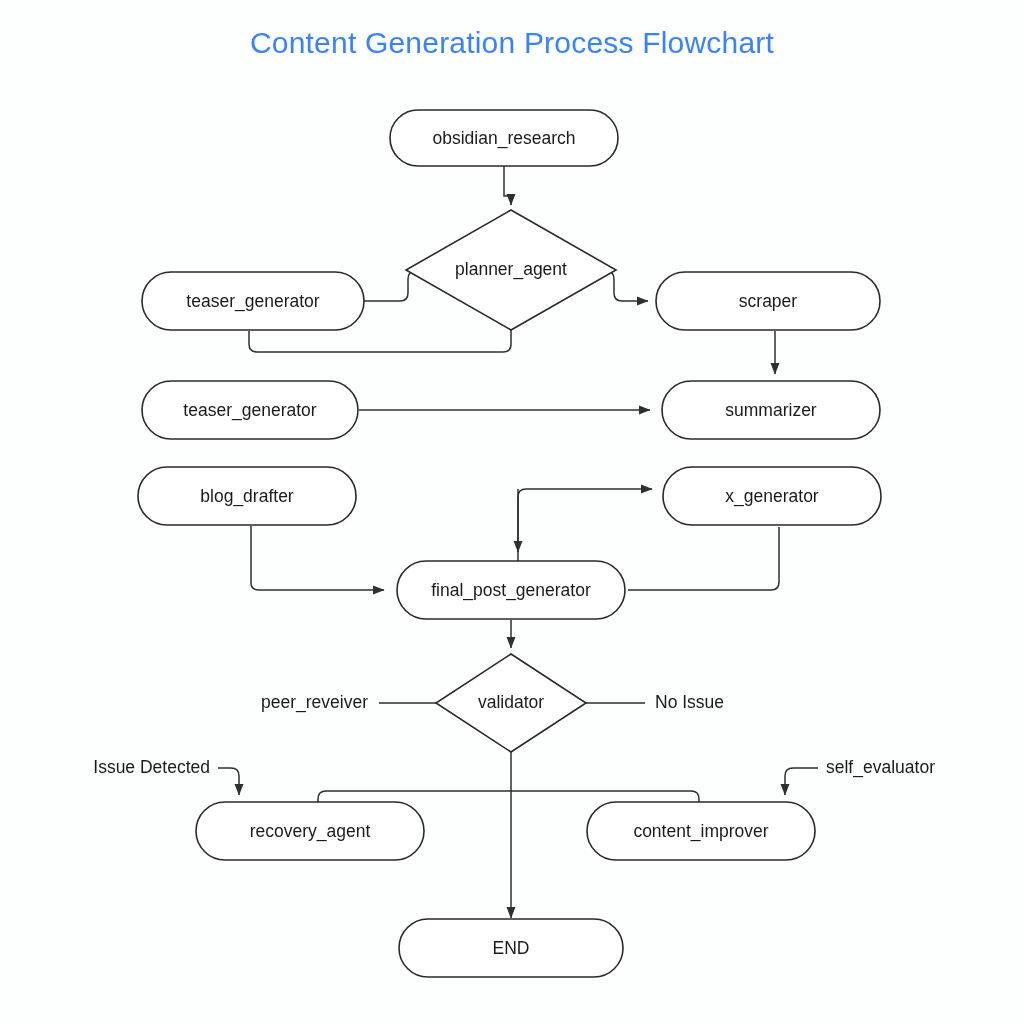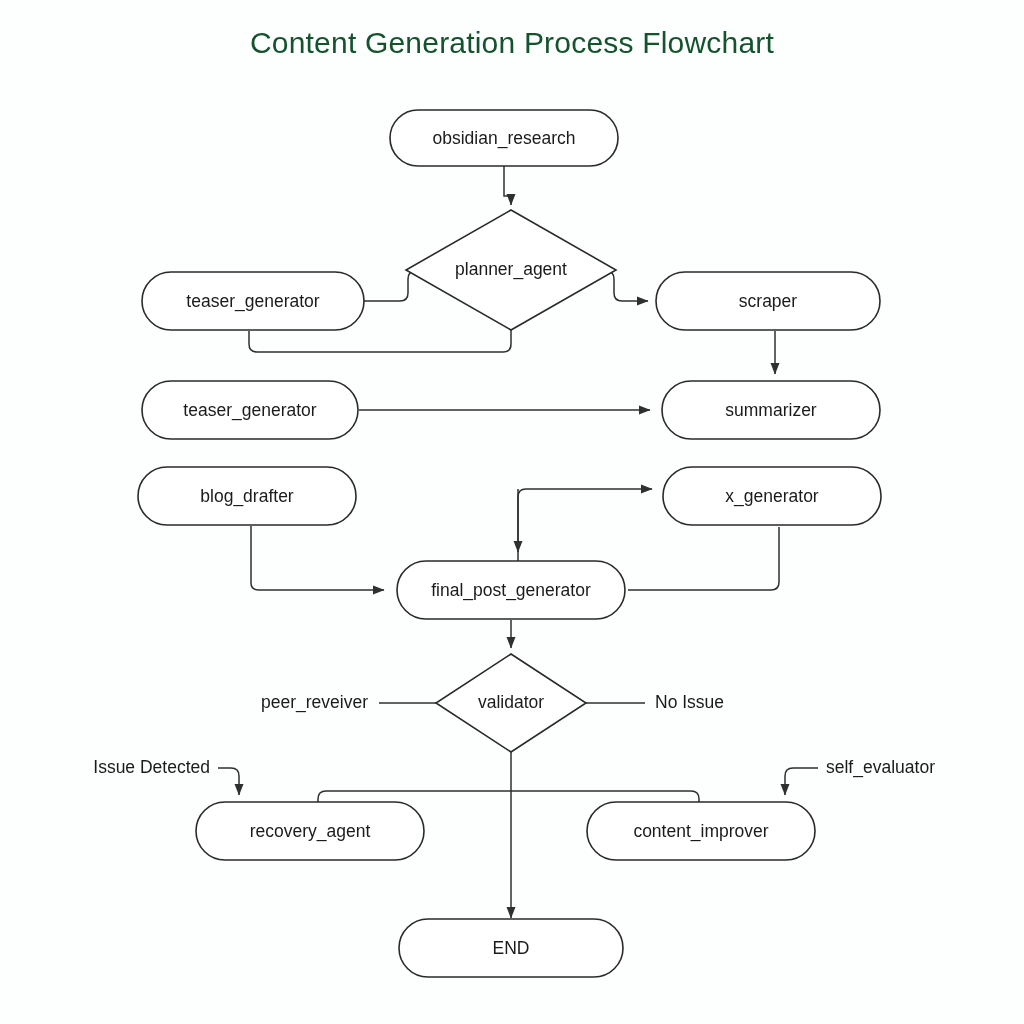--- a/index.html
+++ b/index.html
@@ -30,21 +30,21 @@
   }
   .diagram-title {
     position: absolute;
     left: 0;
     top: 26px;
     width: 1024px;
     text-align: center;
     font-size: 30px;
     font-weight: 400;
     letter-spacing: 0.2px;
-    color: #14532d;
+    color: #3b82f6;
     white-space: nowrap;
   }
   .node-shape {
     fill: #ffffff;
     stroke: #2a2a2a;
     stroke-width: 1.6;
   }
   .edge-line {
     fill: none;
     stroke: #2f2f2f;

